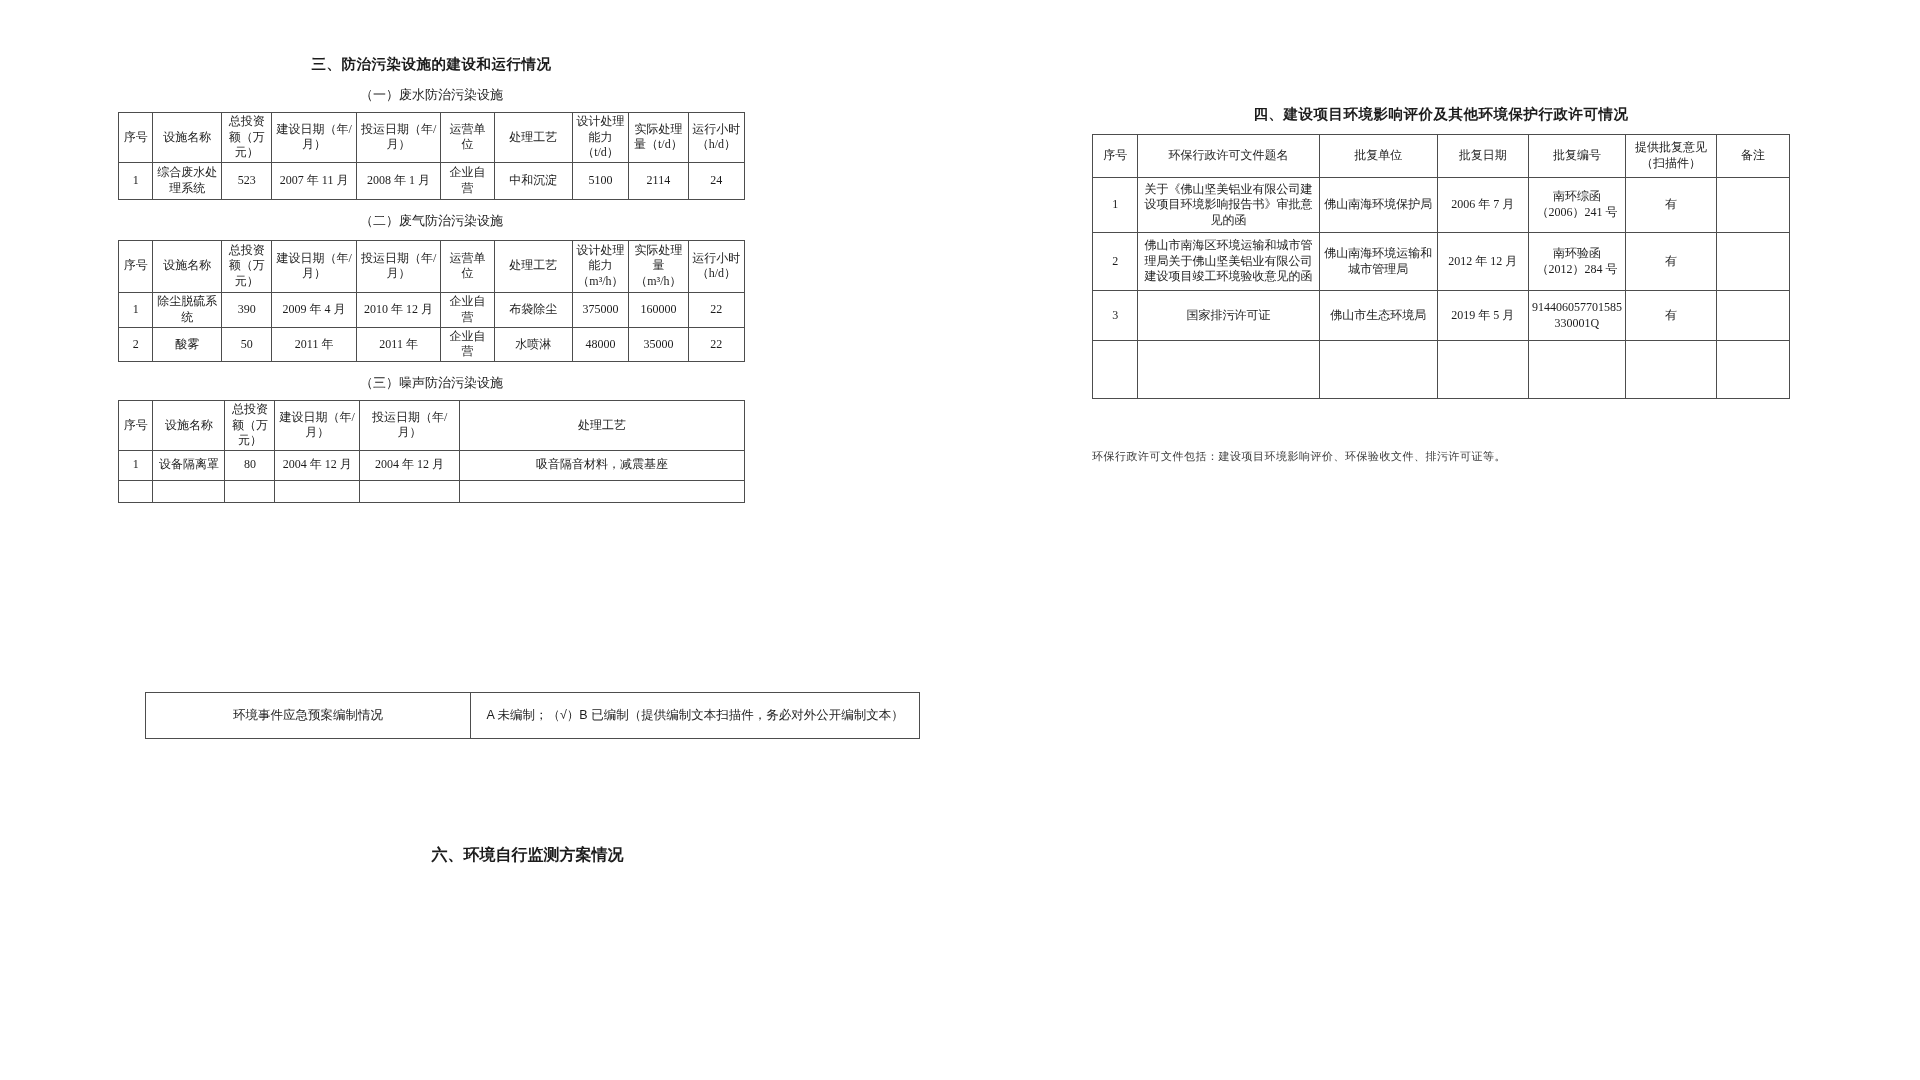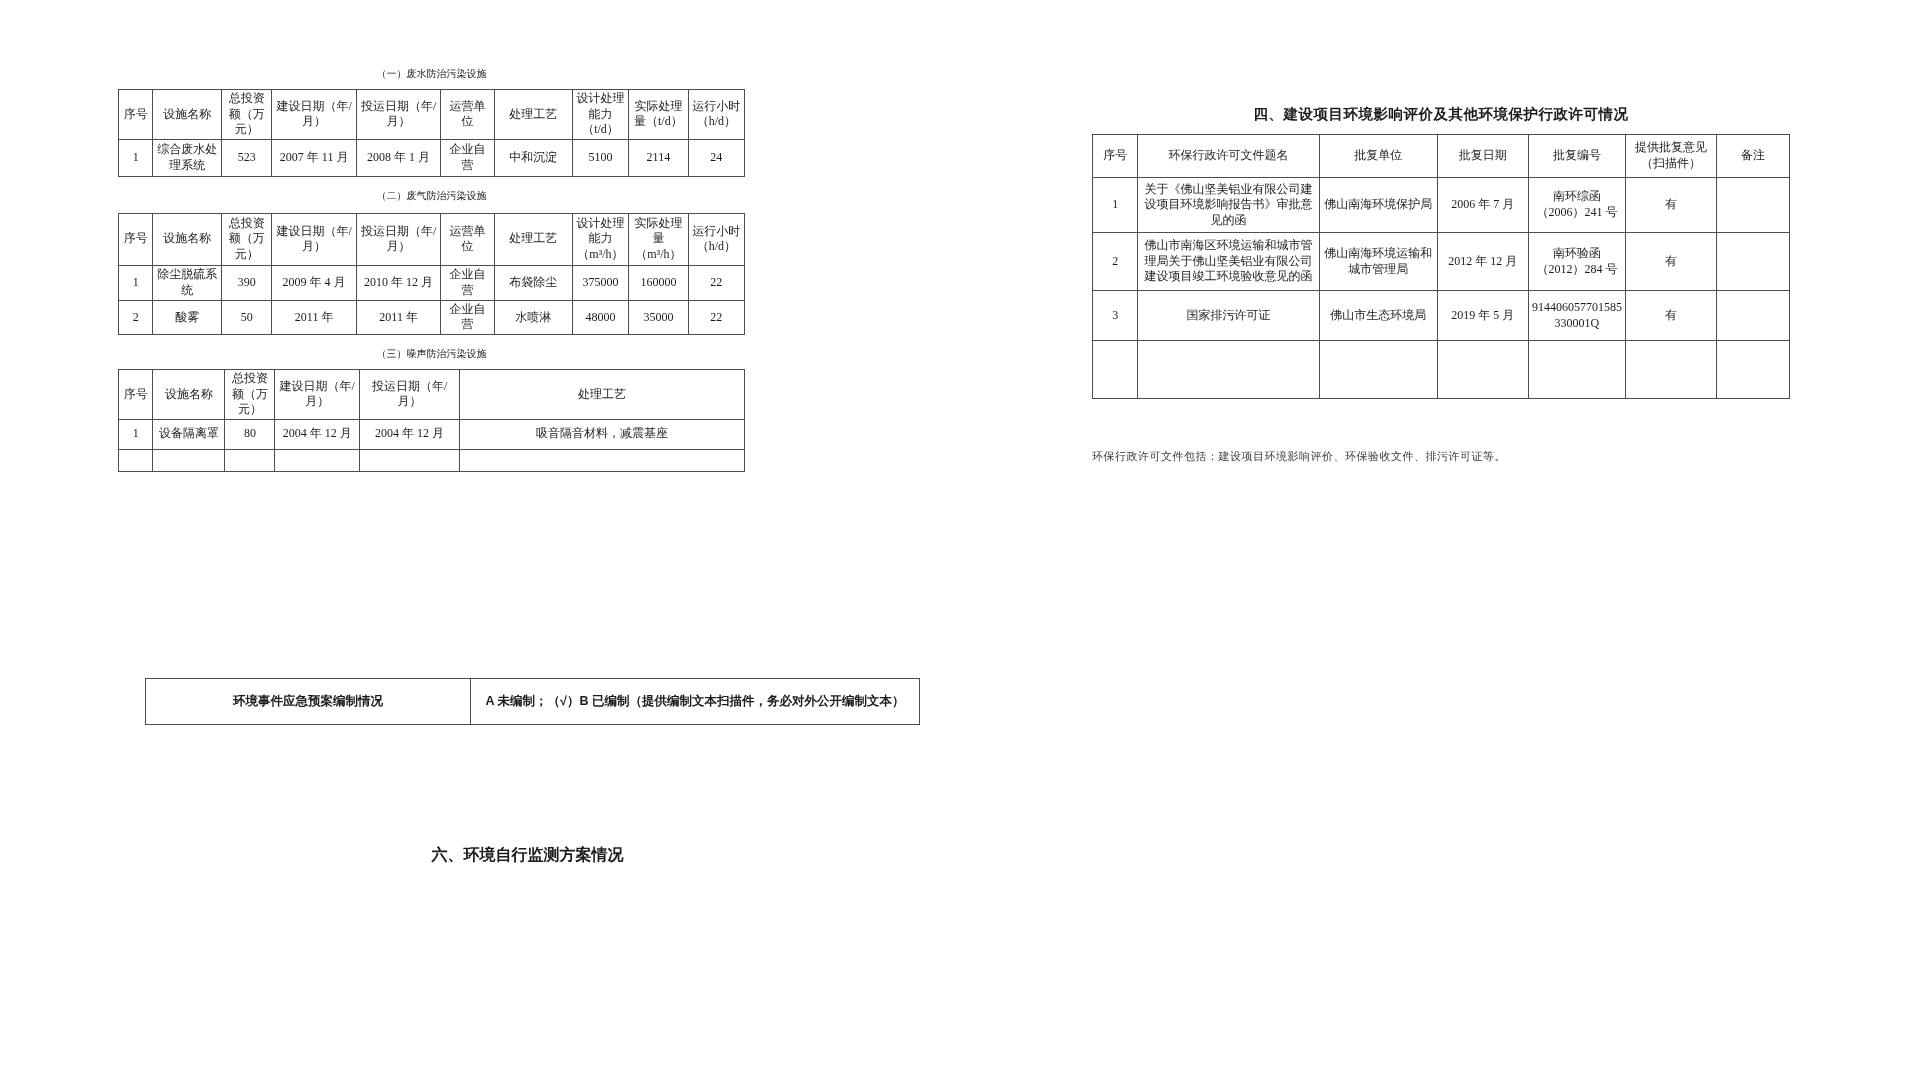--- a/index.html
+++ b/index.html
@@ -13,21 +13,21 @@
   }
   .block { position:absolute; }
   .doc-title {
     font-weight:bold;
     text-align:center;
     font-size:14.5px;
     letter-spacing:0.5px;
   }
   .subtitle {
     text-align:center;
-    font-size:10px;
+    font-size:13px;
   }
   table {
     border-collapse:collapse;
     width:100%;
     table-layout:fixed;
   }
   td {
     border:1px solid #4d4d4d;
     text-align:center;
     vertical-align:middle;
@@ -59,38 +59,39 @@
     color:#3a3a3a;
     letter-spacing:0.5px;
   }
   
   .sans-title {
     font-family:"Liberation Sans","DejaVu Sans",sans-serif;
     font-weight:bold;
     font-size:16px;
     text-align:center;
   }
-  .plan-table { margin-top:10px;font-weight:bold; }
+  .plan-table { margin-top:24px; }
   .plan-table td {
     font-family:"Liberation Sans","DejaVu Sans",sans-serif;
     font-size:12.5px;
   }
   .s5-row td { height:46px; }
   .s6-row td { height:38px; }
   .light td { border-color:#c9c9c9; }
   .mt8  { margin-top:8px; }
   .mt10 { margin-top:10px; }
   .mt12 { margin-top:12px; }
   .mt20 { margin-top:20px; }
 </style>
 </head>
 <body>
 
 <div id="left-block" class="block" style="left:118px; top:55px; width:627px;">
 
+  <div class="doc-title">三、防治污染设施的建设和运行情况</div>
 
   <div class="subtitle mt20">（一）废水防治污染设施</div>
 
   <table class="mt8">
     <colgroup>
       <col style="width:5.5%">
         <col style="width:11%">
         <col style="width:8%">
         <col style="width:13.5%">
         <col style="width:13.5%">

